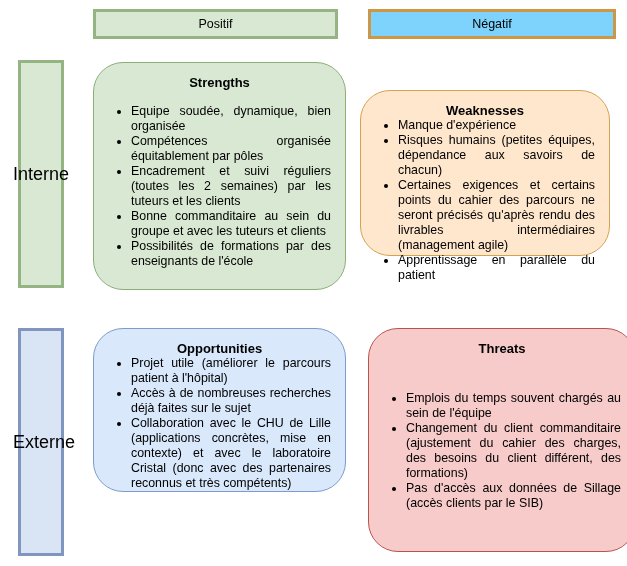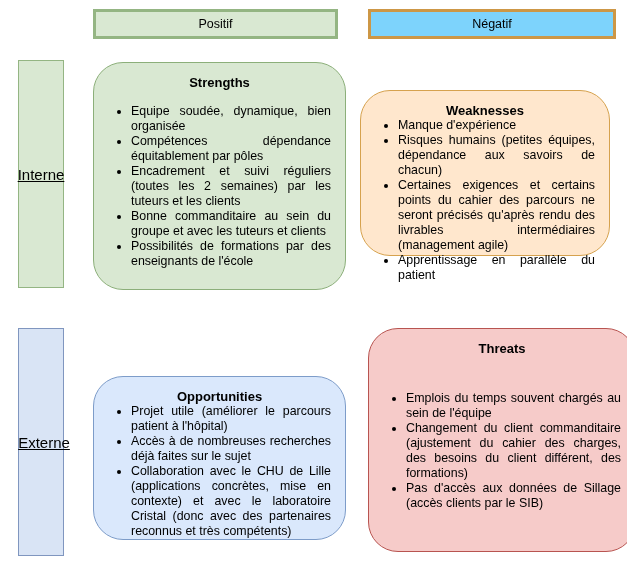--- a/index.html
+++ b/index.html
@@ -24,42 +24,41 @@
     align-items: center;
     justify-content: center;
     font-size: 12.5px;
     box-sizing: border-box;
   }
   .h-pos { left: 93px;  top: 9px; width: 245px; height: 30px; }
   .h-neg { left: 368px; top: 9px; width: 248px; height: 30px; }
   
   .row-head {
     position: absolute;
-    border: 1px solid #a16207;
+    border: 3px solid #a16207;
     display: flex;
     align-items: center;
     justify-content: center;
-    font-size: 15px;
+    font-size: 18px;
     box-sizing: border-box;
-    text-decoration: underline;
   }
   .r-int { left: 18px; top: 60px;  width: 46px; height: 228px; }
   .r-ext { left: 18px; top: 328px; width: 46px; height: 228px; }
   
   .quad {
     position: absolute;
     border: 1px solid #999;
     border-radius: 30px;
     box-sizing: border-box;
     display: flex;
     flex-direction: column;
   }
   .q-strengths     { left: 93px;  top: 62px;  width: 253px; height: 228px; }
   .q-weaknesses    { left: 360px; top: 62px;  width: 250px; height: 166px; margin-top: 28px; }
-  .q-opportunities { left: 93px;  top: 328px; width: 253px; height: 164px; margin-top: 48px; }
+  .q-opportunities { left: 93px;  top: 328px; width: 253px; height: 164px; }
   .q-threats       { left: 368px; top: 328px; width: 268px; height: 224px; }
   .quad-title {
     text-align: center;
     font-weight: bold;
     font-size: 13px;
     padding-top: 12px;
     flex: 0 0 auto;
   }
   .quad-body {
     flex: 1 1 auto;
@@ -100,21 +99,21 @@
 
   <div class="row-head r-ext" style="background-color: rgb(217, 228, 245); border-color: rgb(128, 150, 191); padding-left: 6px;">
     <span>Externe</span>
   </div>
 
   <div class="quad q-strengths" style="background-color: rgb(217, 232, 210); border-color: rgb(140, 175, 122);">
     <div class="quad-title">Strengths</div>
     <div class="quad-body">
       <ul>
           <li>Equipe soudée, dynamique, bien organisée</li>
-          <li>Compétences dépendance équitablement par pôles</li>
+          <li>Compétences organisée équitablement par pôles</li>
           <li>Encadrement et suivi réguliers (toutes les 2 semaines) par les tuteurs et les clients</li>
           <li>Bonne commanditaire au sein du groupe et avec les tuteurs et clients</li>
           <li>Possibilités de formations par des enseignants de l'école</li>
         </ul>
     </div>
   </div>
 
   <div class="quad q-weaknesses" style="background-color: rgb(255, 231, 205); border-color: rgb(214, 162, 78);">
     <div class="quad-title">Weaknesses</div>
     <div class="quad-body">

